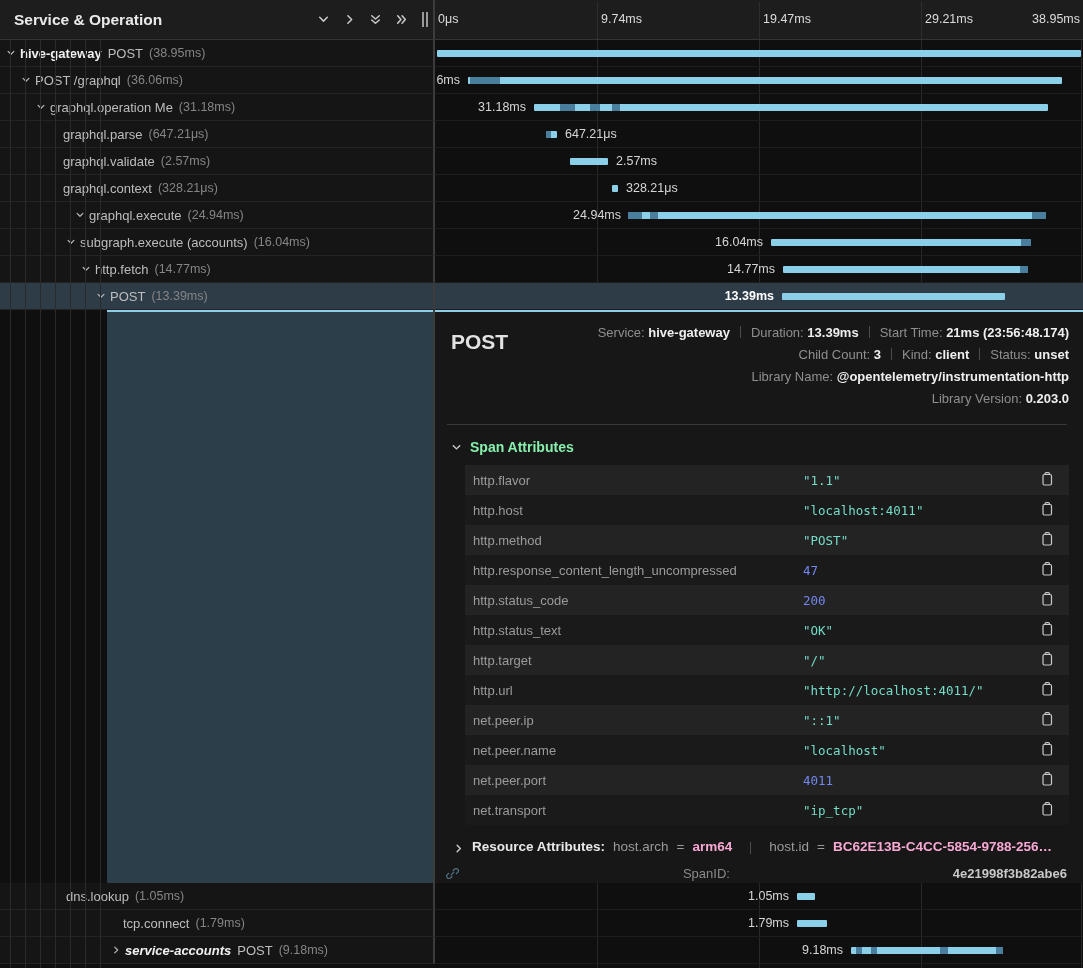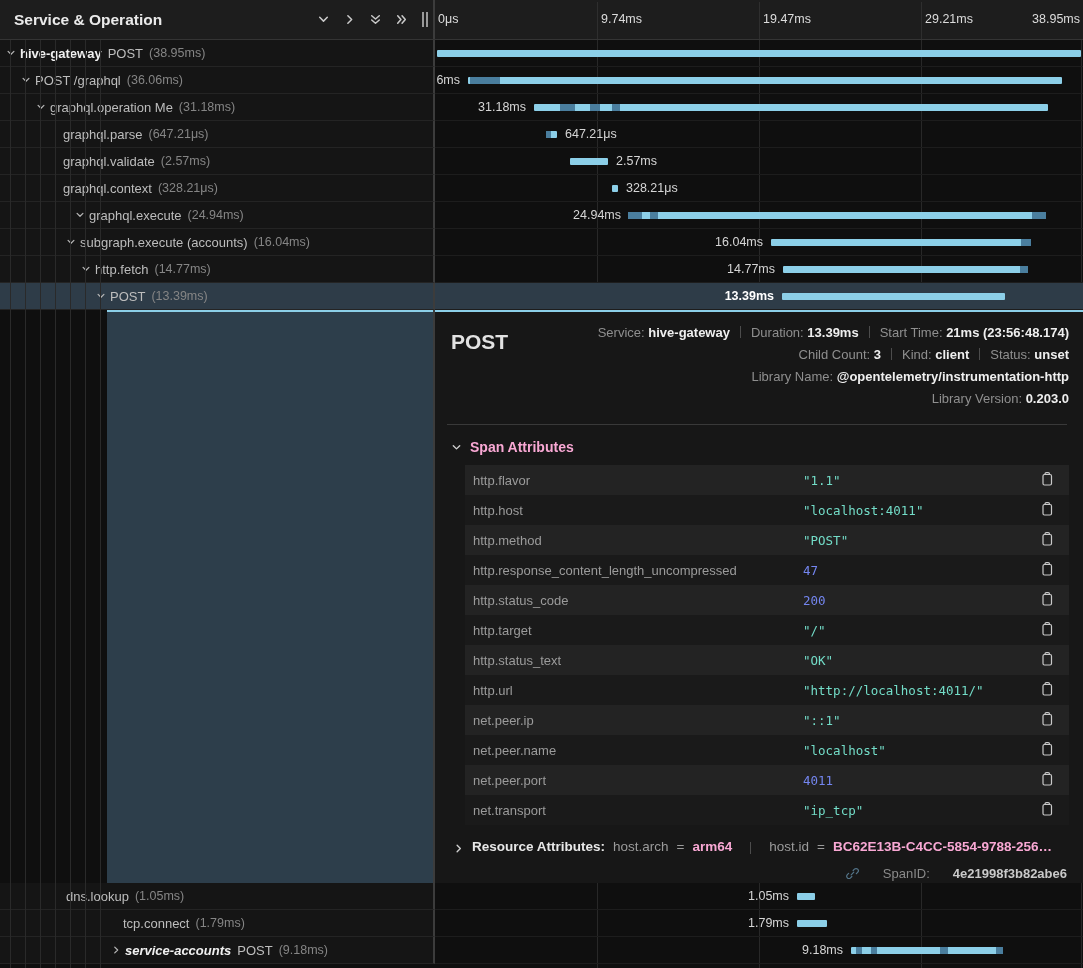--- a/index.html
+++ b/index.html
@@ -58,38 +58,38 @@
   .band-divider { width:2px; background:#3c3c3c; }
   .detail-panel { width:648px; background:#171717; border-top:2px solid #8ccfe8;
                   padding:10px 14px 0 10px; overflow:hidden; }
   .dp-header { display:flex; justify-content:space-between; }
   .dp-title { font-size:21px; color:#e2e2e2; font-weight:600; padding:8px 0 0 6px; }
   .dp-meta { text-align:right; font-size:13px; line-height:22px; color:#8f8f8f; }
   .dp-meta b { color:#efefef; font-weight:700; }
   .sep { display:inline-block; width:1px; height:12px; background:#4c4c4c; margin:0 10px; vertical-align:-1px; }
   .dp-divider { height:1px; background:#393939; margin:14px 2px 12px; }
   .sect-header { display:flex; align-items:center; gap:8px; font-size:14px; font-weight:700;
-                 color:#f9a8d4; padding:2px 0 10px 6px; cursor:pointer; }
+                 color:#86efac; padding:2px 0 10px 6px; cursor:pointer; }
   .sect-header svg { width:11px; height:11px; color:#cfcfcf; }
   .attr-table { margin-left:20px; }
   .attr-row { display:flex; align-items:center; height:30px; padding:0 12px 0 8px; }
   .attr-row:nth-child(odd) { background:#232323; }
   .attr-row:nth-child(even) { background:#1a1a1a; }
   .attr-key { width:330px; font-size:13px; color:#9b9b9b; flex:0 0 auto; }
   .attr-val { flex:1; font-family:"DejaVu Sans Mono",monospace; font-size:12.5px; }
   .val-str { color:#73ddc8; }
   .val-num { color:#7486f0; }
   .copy-btn { width:18px; height:18px; color:#c9c9c9; cursor:pointer; flex:0 0 auto; }
   .copy-btn svg { width:16px; height:16px; }
   .resource-row { display:flex; align-items:flex-end; gap:8px; font-size:13.5px;
                   padding:14px 2px 0 8px; color:#9b9b9b; cursor:pointer; }
   .resource-row svg { width:11px; height:11px; color:#cfcfcf; }
   .res-title { font-weight:700; color:#e8e8e8; }
   .res-val { font-weight:700; color:#f9a8d4; }
-  .spanid-row { display:flex; justify-content:flex-end; align-items:center; gap:23px;
+  .spanid-row { display:flex; justify-content:space-between; align-items:center; gap:7px;
                 padding:12px 2px 0 0; font-size:13px; color:#8a8a8a; }
   .spanid-row .sid { color:#c9c9c9; font-weight:700; }
   .link-icon { width:15px; height:15px; color:#54758a; cursor:pointer; }
   .link-icon svg { width:15px; height:15px; }
 </style>
 </head>
 <body>
 
 <div class="app">
 
@@ -380,30 +380,30 @@
           </div>
           <div class="attr-row">
             <div class="attr-key">http.status_code</div>
             <div class="attr-val val-num">200</div>
             <span class="copy-btn"><svg viewBox="0 0 16 16" fill="none" stroke="currentColor" stroke-width="1.2">
                   <rect x="4" y="3.5" width="8.5" height="10.5" rx="1.5"></rect>
                   <path d="M6 3.5V3a1.4 1.4 0 0 1 1.4-1.4h1.7A1.4 1.4 0 0 1 10.5 3v.5"></path>
                 </svg></span>
           </div>
           <div class="attr-row">
+            <div class="attr-key">http.status_text</div>
+            <div class="attr-val val-str">"OK"</div>
+            <span class="copy-btn"><svg viewBox="0 0 16 16" fill="none" stroke="currentColor" stroke-width="1.2">
+                  <rect x="4" y="3.5" width="8.5" height="10.5" rx="1.5"></rect>
+                  <path d="M6 3.5V3a1.4 1.4 0 0 1 1.4-1.4h1.7A1.4 1.4 0 0 1 10.5 3v.5"></path>
+                </svg></span>
+          </div>
+          <div class="attr-row">
             <div class="attr-key">http.target</div>
             <div class="attr-val val-str">"/"</div>
-            <span class="copy-btn"><svg viewBox="0 0 16 16" fill="none" stroke="currentColor" stroke-width="1.2">
-                  <rect x="4" y="3.5" width="8.5" height="10.5" rx="1.5"></rect>
-                  <path d="M6 3.5V3a1.4 1.4 0 0 1 1.4-1.4h1.7A1.4 1.4 0 0 1 10.5 3v.5"></path>
-                </svg></span>
-          </div>
-          <div class="attr-row">
-            <div class="attr-key">http.status_text</div>
-            <div class="attr-val val-str">"OK"</div>
             <span class="copy-btn"><svg viewBox="0 0 16 16" fill="none" stroke="currentColor" stroke-width="1.2">
                   <rect x="4" y="3.5" width="8.5" height="10.5" rx="1.5"></rect>
                   <path d="M6 3.5V3a1.4 1.4 0 0 1 1.4-1.4h1.7A1.4 1.4 0 0 1 10.5 3v.5"></path>
                 </svg></span>
           </div>
           <div class="attr-row">
             <div class="attr-key">http.url</div>
             <div class="attr-val val-str">"http://localhost:4011/"</div>
             <span class="copy-btn"><svg viewBox="0 0 16 16" fill="none" stroke="currentColor" stroke-width="1.2">
                   <rect x="4" y="3.5" width="8.5" height="10.5" rx="1.5"></rect>

